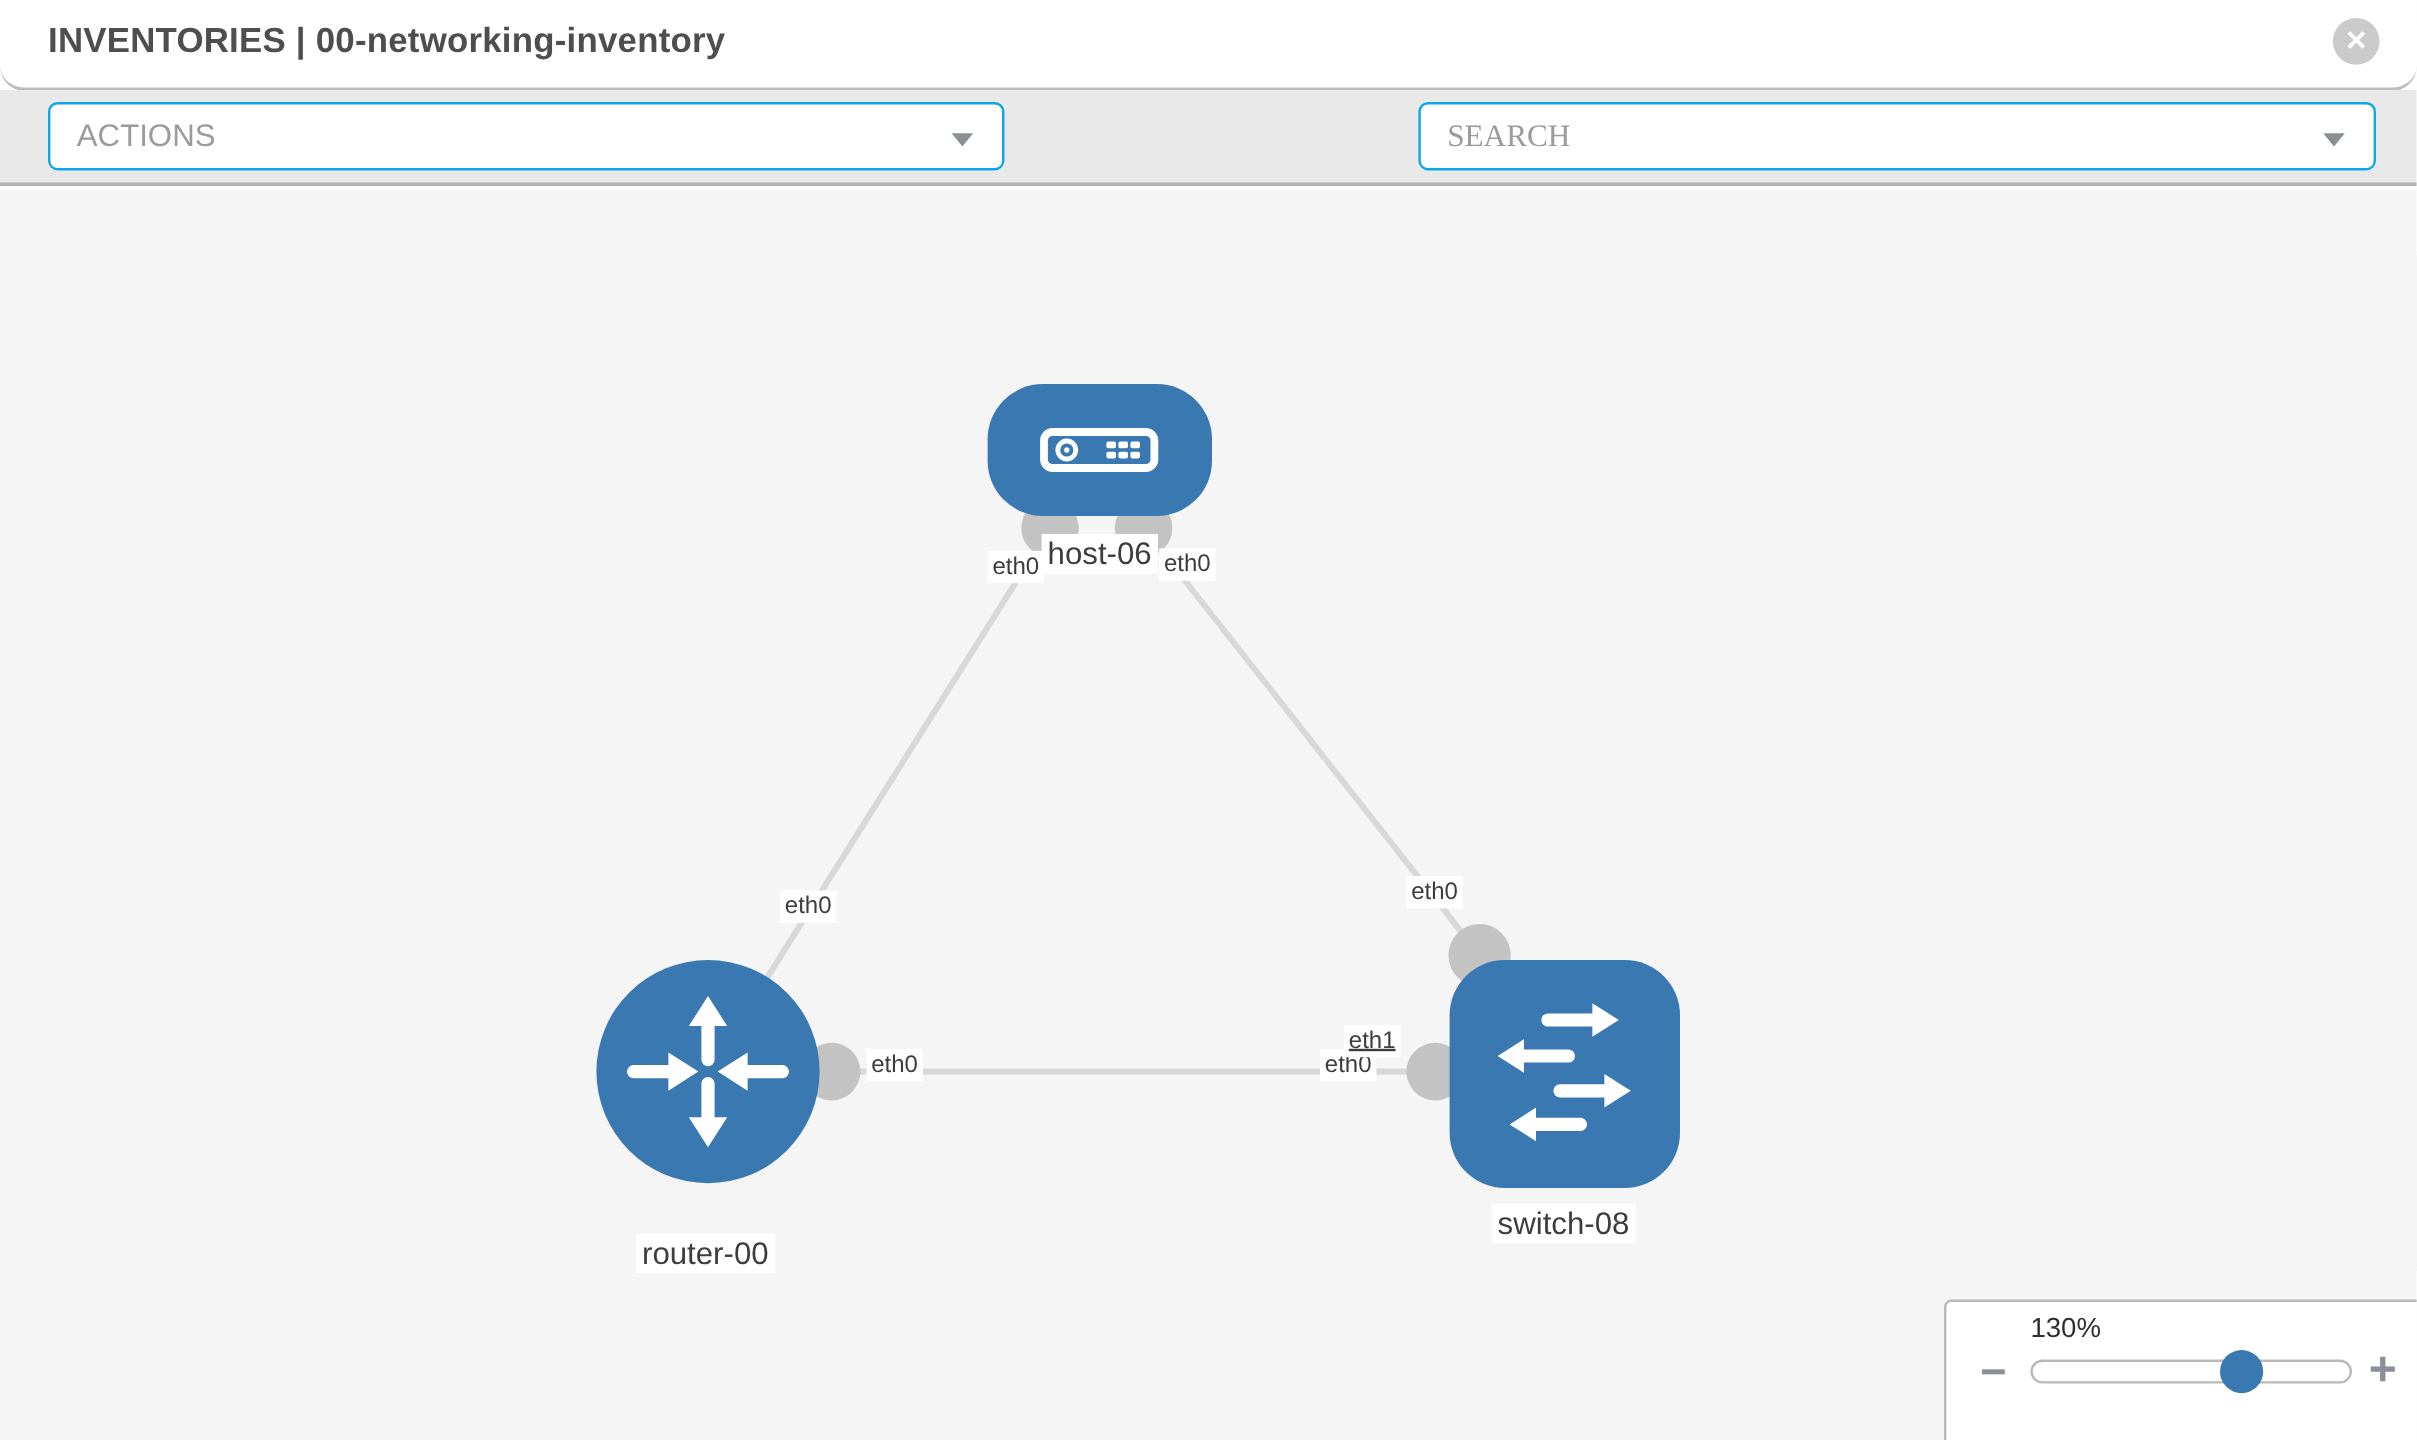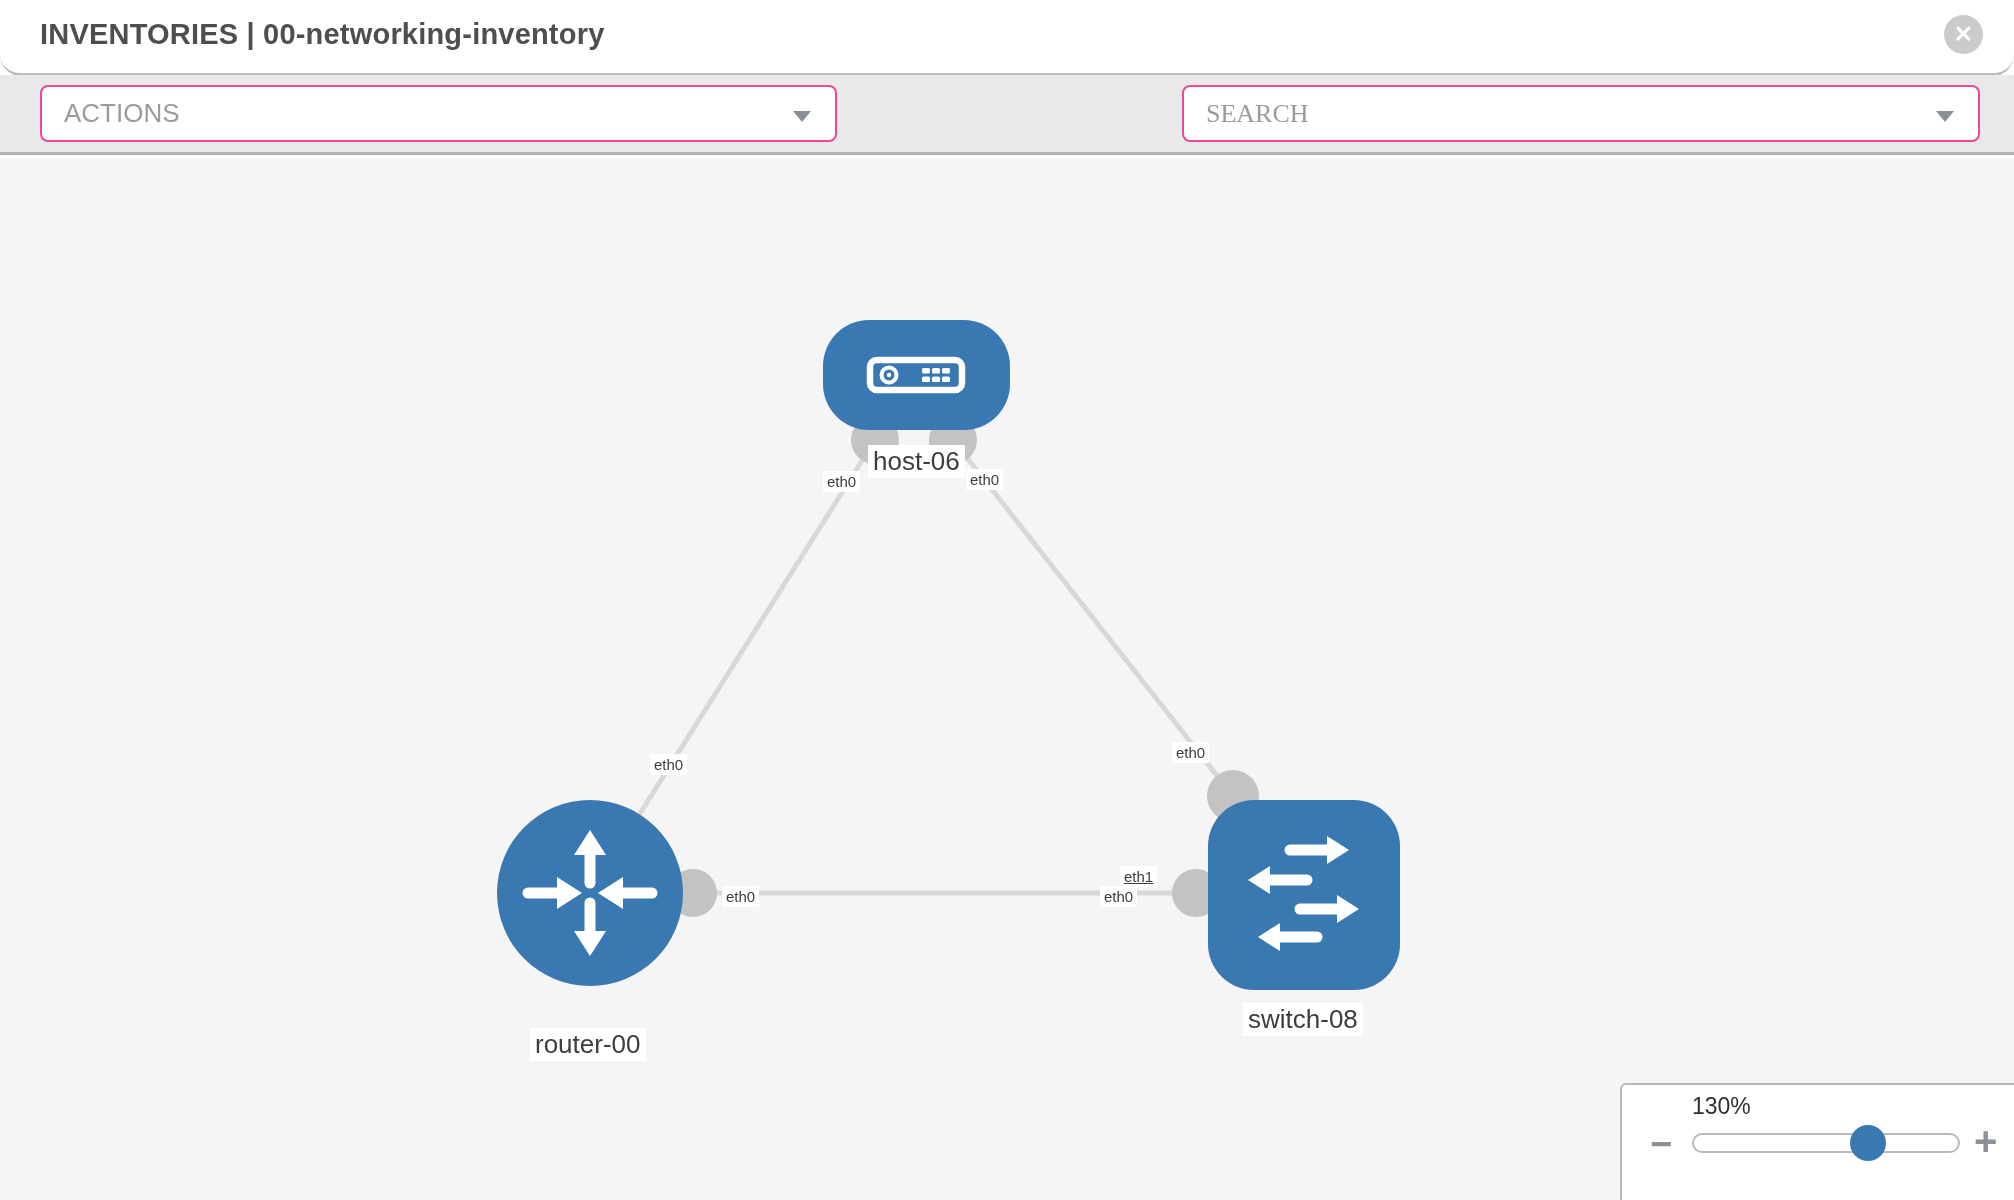--- a/index.html
+++ b/index.html
@@ -7,36 +7,36 @@
   body { font-family:"Liberation Sans", sans-serif; background:#fff; }
   .screen { position:relative; width:2014px; height:1200px; overflow:hidden; background:#fff; }
 
   
   .header { position:absolute; left:0; top:0; width:2014px; height:76px; background:#fff; border-bottom:3px solid #bcbcbc;border-radius:21px; }
   .page-title { position:absolute; left:40px; top:18px; font-size:29px; font-weight:700; color:#4e4e4e; letter-spacing:0.2px; }
   .close-btn { position:absolute; left:1944px; top:15px; width:39px; height:39px; border-radius:50%; background:#cbcbcb; color:#fff; font-size:23px; font-weight:900; text-align:center; line-height:39px; cursor:pointer; }
 
   
   .toolbar { position:absolute; left:0; top:75px; width:2014px; height:80px; background:#e9e9ea; border-bottom:3px solid #b3b3b3; }
-  .select { position:absolute; top:10px; height:57px; background:#fff; border:2px solid #ec4899; border-radius:8px; color:#9a9b9d; font-size:26px; line-height:53px; padding-left:22px; cursor:pointer; }
+  .select { position:absolute; top:10px; height:57px; background:#fff; border:2px solid #0ea5e9; border-radius:8px; color:#9a9b9d; font-size:26px; line-height:53px; padding-left:22px; cursor:pointer; }
   .select .caret { position:absolute; right:24px; top:24px; width:0; height:0; border-left:9px solid transparent; border-right:9px solid transparent; border-top:11px solid #8a8f94; }
   .select-actions { left:40px; width:797px; }
   .select-search { left:1182px; width:798px;font-family:Liberation Serif, serif; }
   .tool-icon { position:absolute; top:92px; width:42px; height:42px; cursor:pointer; }
   .tool-icon.wrench { left:1045px; }
   .tool-icon.key { left:1113px; }
 
   
   .canvas { position:absolute; left:0; top:158px; width:2014px; height:1042px; background:#f5f5f6; }
   .graph { position:absolute; left:0; top:0; width:2014px; height:1042px; }
 
   
   .nlabel { position:absolute; background:#fff; color:#3d3d3d; white-space:nowrap; z-index:6; }
   .node-label { font-size:26px; padding:1px 5px; }
-  .iface-label { font-size:15px; padding:2px 4px;margin-top:12px; }
+  .iface-label { font-size:20px; padding:2px 4px; }
   .under-label { z-index:5; }
   .over-label  { z-index:7; }
 
   
   .zoom-panel { position:absolute; left:1620px; top:925px; width:400px; height:130px; background:#fff; border:2px solid #b9b9b9; border-radius:6px; z-index:10; }
   .zoom-percent { position:absolute; left:70px; top:8px; width:268px; text-align:left; font-size:23px; color:#2f2f2f; }
   .zoom-minus, .zoom-plus { position:absolute; color:#8a9095; font-weight:700; cursor:pointer; line-height:1; }
   .zoom-minus { left:28px; top:40px; font-size:38px; }
   .zoom-plus  { left:352px; top:36px; font-size:40px; }
   .zoom-track { position:absolute; left:70px; top:48px; width:268px; height:20px; background:#fff; border:2px solid #b9b9b9; border-radius:10px; cursor:pointer; }

